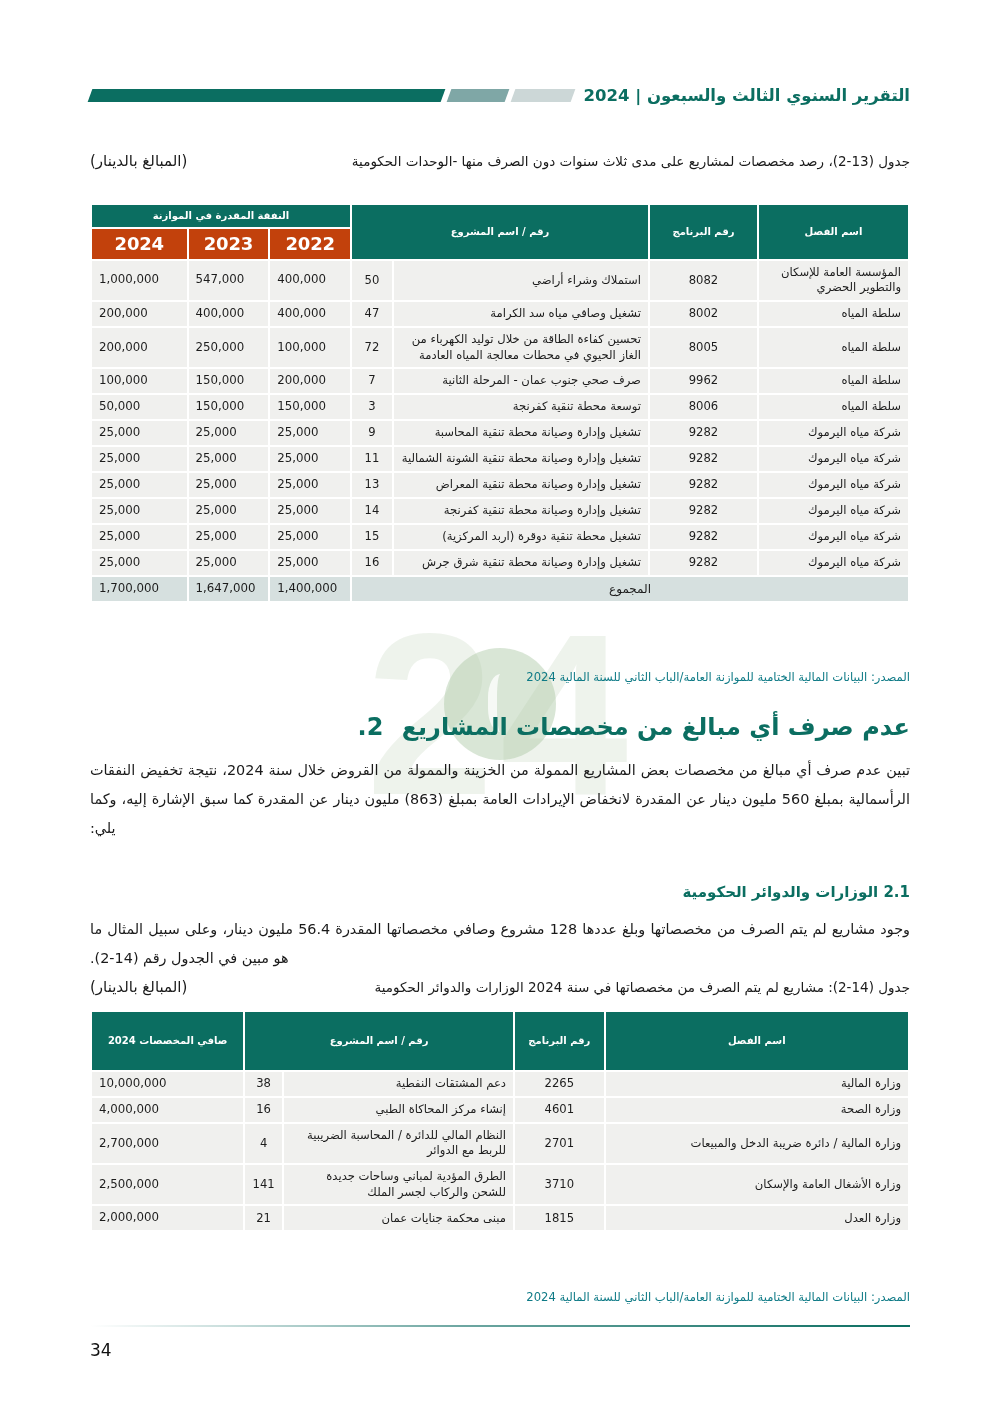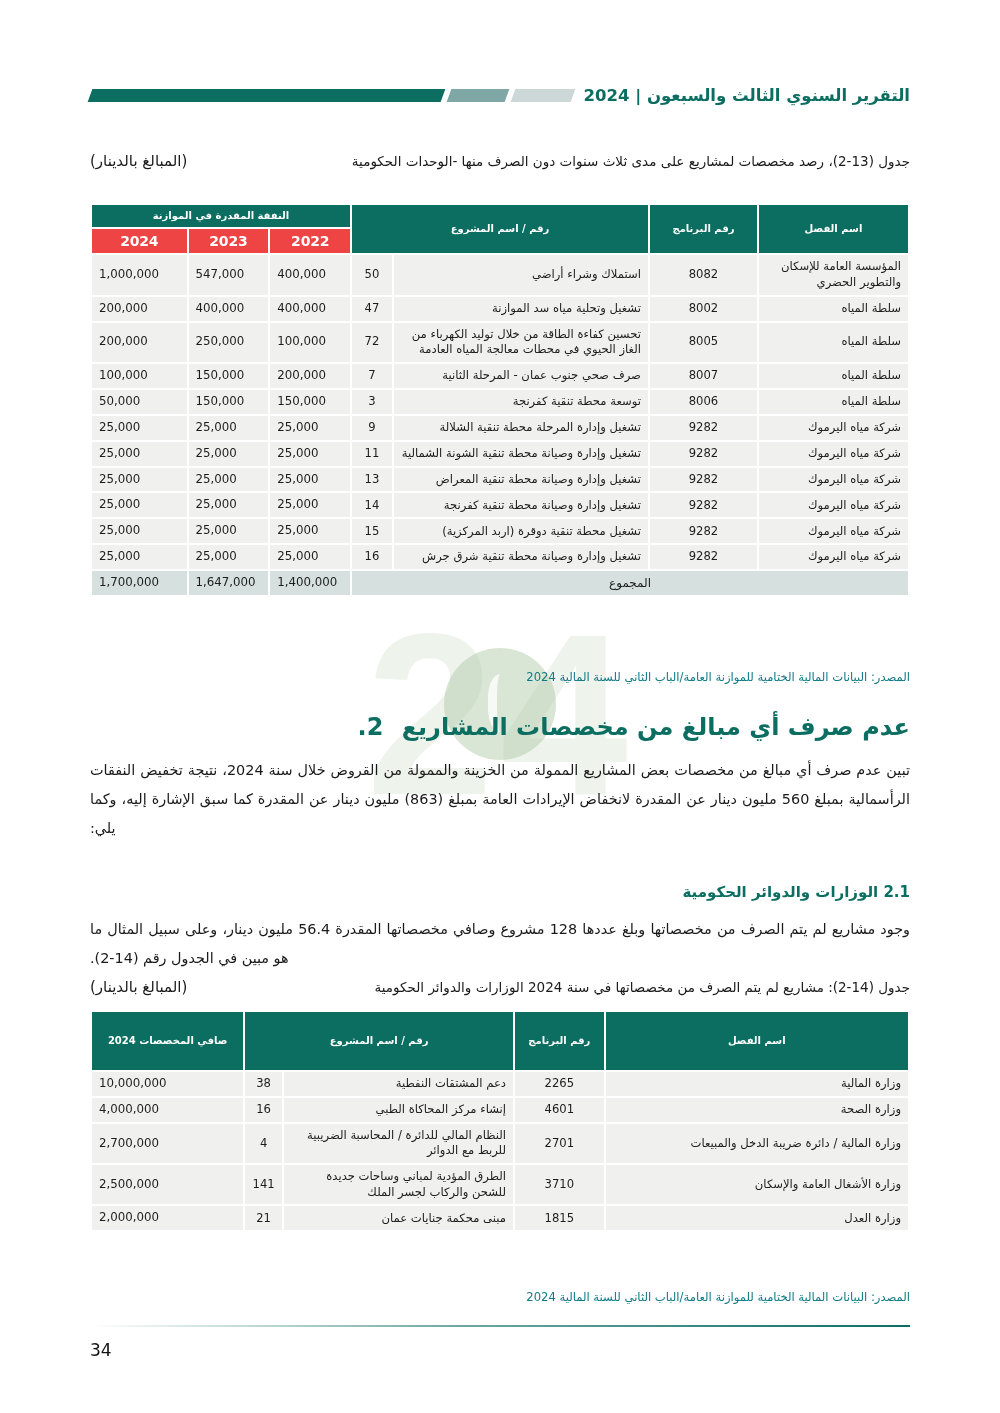--- a/index.html
+++ b/index.html
@@ -130,23 +130,23 @@
   }
   thead th {
     background: #0b6e61;
     color: #ffffff;
     font-weight: bold;
     text-align: center;
     font-size: 10px;
     letter-spacing: -0.2px;
   }
   thead th.sub-year {
-    background: #ef4444;
+    background: #c2410c;
     color: #ffffff;
-    font-size: 14px;
+    font-size: 18px;
     padding: 3px 4px;
   }
   tbody td {
     background: #f0f0ee;
     color: #1c1c1c;
   }
   td.c-name   { text-align: right; }
   td.c-prog   { text-align: center; margin-left: 16px; }
   td.c-projno { text-align: center; }
   td.c-proj   { text-align: right; }
@@ -274,57 +274,57 @@
           <td class="c-prog">8082</td>
           <td class="c-proj">استملاك وشراء أراضي</td>
           <td class="c-projno">50</td>
           <td class="c-num">400,000</td>
           <td class="c-num">547,000</td>
           <td class="c-num">1,000,000</td>
         </tr>
         <tr>
           <td class="c-name">سلطة المياه</td>
           <td class="c-prog">8002</td>
-          <td class="c-proj">تشغيل وتحلية مياه سد الموازنة</td>
+          <td class="c-proj">تشغيل وصافي مياه سد الكرامة</td>
           <td class="c-projno">47</td>
           <td class="c-num">400,000</td>
           <td class="c-num">400,000</td>
           <td class="c-num">200,000</td>
         </tr>
         <tr>
           <td class="c-name">سلطة المياه</td>
           <td class="c-prog">8005</td>
           <td class="c-proj">تحسين كفاءة الطاقة من خلال توليد الكهرباء من الغاز الحيوي في محطات معالجة المياه العادمة</td>
           <td class="c-projno">72</td>
           <td class="c-num">100,000</td>
           <td class="c-num">250,000</td>
           <td class="c-num">200,000</td>
         </tr>
         <tr>
           <td class="c-name">سلطة المياه</td>
-          <td class="c-prog">8007</td>
+          <td class="c-prog">9962</td>
           <td class="c-proj">صرف صحي جنوب عمان - المرحلة الثانية</td>
           <td class="c-projno">7</td>
           <td class="c-num">200,000</td>
           <td class="c-num">150,000</td>
           <td class="c-num">100,000</td>
         </tr>
         <tr>
           <td class="c-name">سلطة المياه</td>
           <td class="c-prog">8006</td>
           <td class="c-proj">توسعة محطة تنقية كفرنجة</td>
           <td class="c-projno">3</td>
           <td class="c-num">150,000</td>
           <td class="c-num">150,000</td>
           <td class="c-num">50,000</td>
         </tr>
         <tr>
           <td class="c-name">شركة مياه اليرموك</td>
           <td class="c-prog">9282</td>
-          <td class="c-proj">تشغيل وإدارة المرحلة محطة تنقية الشلالة</td>
+          <td class="c-proj">تشغيل وإدارة وصيانة محطة تنقية المحاسبة</td>
           <td class="c-projno">9</td>
           <td class="c-num">25,000</td>
           <td class="c-num">25,000</td>
           <td class="c-num">25,000</td>
         </tr>
         <tr>
           <td class="c-name">شركة مياه اليرموك</td>
           <td class="c-prog">9282</td>
           <td class="c-proj">تشغيل وإدارة وصيانة محطة تنقية الشونة الشمالية</td>
           <td class="c-projno">11</td>

